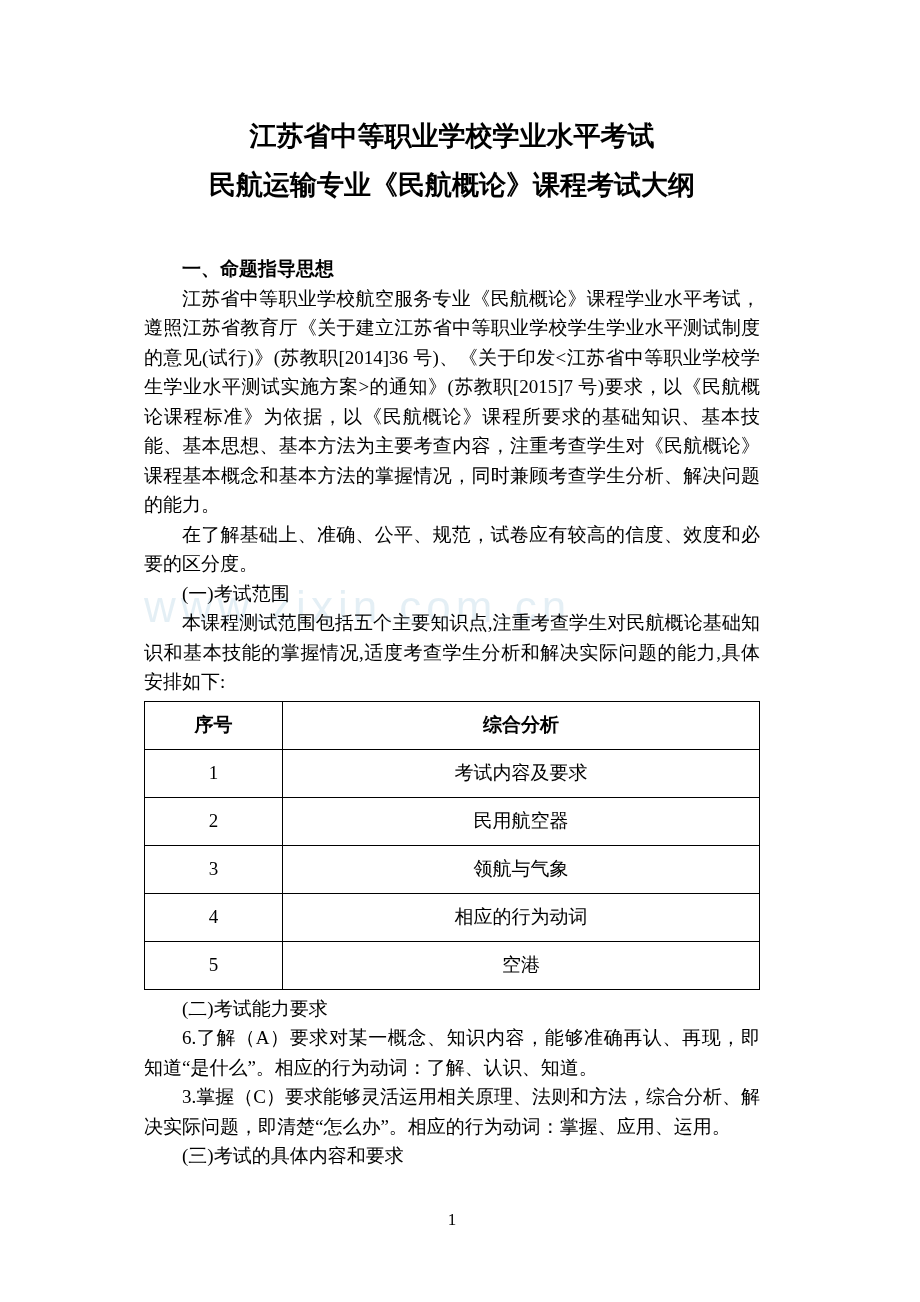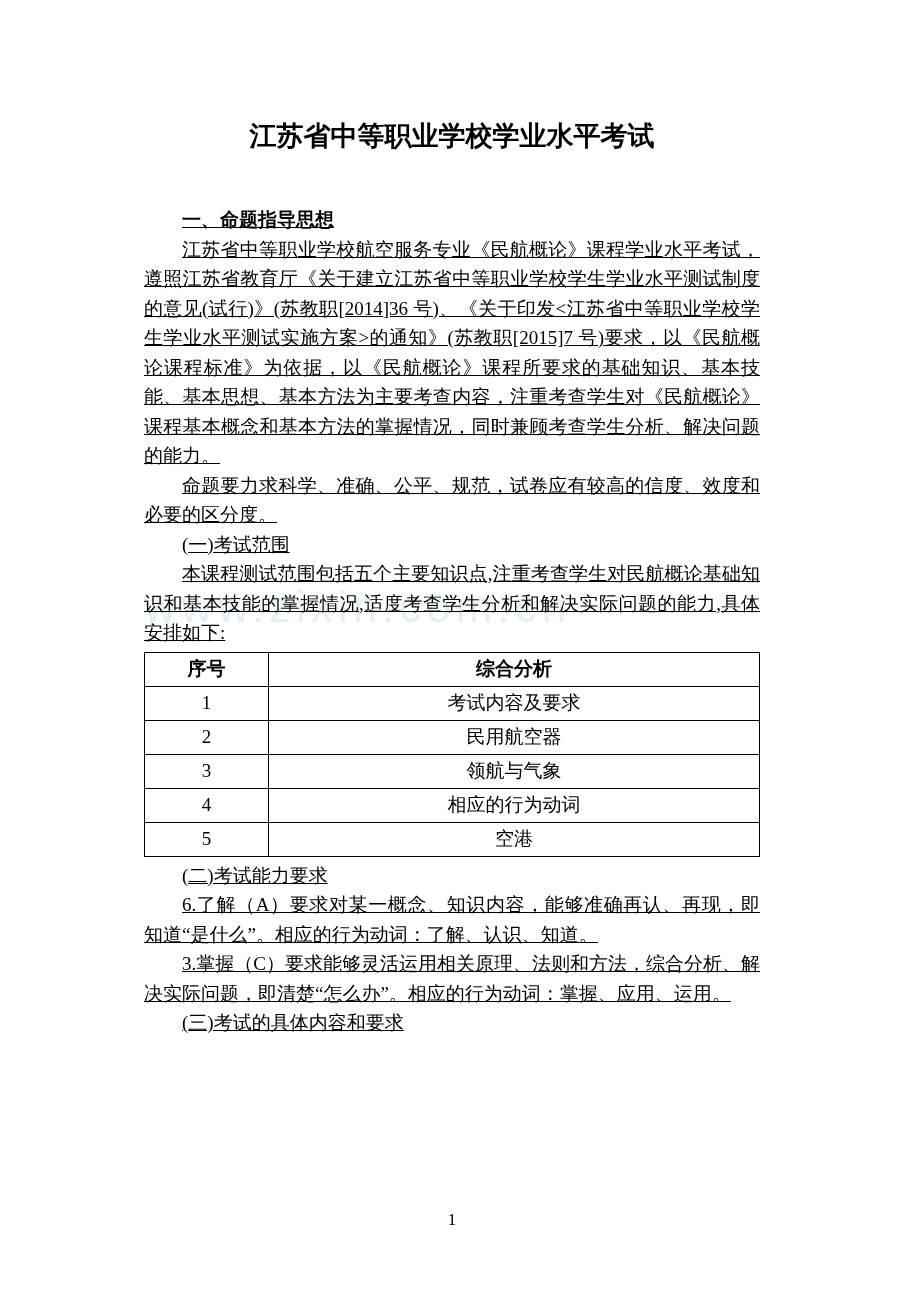--- a/index.html
+++ b/index.html
@@ -22,36 +22,35 @@
     line-height: 49px;
   }
   .content { margin-top: 44px; position: relative; z-index: 2; }
   .para {
     margin: 0;
     font-size: 19px;
     line-height: 29.5px;
     text-align: justify;
     text-indent: 2em;
     word-break: break-all;
-    text-decoration: underline;
   }
   .bold { font-weight: bold; }
   table.kp {
     border-collapse: collapse;
     width: 100%;
     margin: 4px 0;
     table-layout: fixed;
   }
   .kp th, .kp td {
     border: 1.6px solid #000;
     text-align: center;
     vertical-align: middle;
     font-size: 19px;
     height: 33px;
-    padding: 0;
+    padding: 7px;
   }
   .kp th { font-weight: bold; }
   .kp .col-num { width: 20%; }
   .watermark {
     position: absolute;
     top: 582px;
     left: 144px;
     width: 632px;
     text-align: left;
     font-size: 44px;
@@ -72,27 +71,28 @@
     font-size: 17px;
     z-index: 2;
   }
 </style>
 </head>
 <body>
 
 <div class="page">
 
   <h1 class="title">江苏省中等职业学校学业水平考试</h1>
+  <h1 class="title">民航运输专业《民航概论》课程考试大纲</h1>
 
   <div class="watermark">www.zixin.com.cn</div>
 
   <div class="content">
     <p class="para bold">一、命题指导思想</p>
     <p class="para">江苏省中等职业学校航空服务专业《民航概论》课程学业水平考试，遵照江苏省教育厅《关于建立江苏省中等职业学校学生学业水平测试制度的意见(试行)》(苏教职[2014]36 号)、《关于印发&lt;江苏省中等职业学校学生学业水平测试实施方案&gt;的通知》(苏教职[2015]7 号)要求，以《民航概论课程标准》为依据，以《民航概论》课程所要求的基础知识、基本技能、基本思想、基本方法为主要考查内容，注重考查学生对《民航概论》课程基本概念和基本方法的掌握情况，同时兼顾考查学生分析、解决问题的能力。</p>
-    <p class="para">命题要力求科学、准确、公平、规范，试卷应有较高的信度、效度和必要的区分度。</p>
+    <p class="para">在了解基础上、准确、公平、规范，试卷应有较高的信度、效度和必要的区分度。</p>
     <p class="para">(一)考试范围</p>
     <p class="para">本课程测试范围包括五个主要知识点,注重考查学生对民航概论基础知识和基本技能的掌握情况,适度考查学生分析和解决实际问题的能力,具体安排如下:</p>
 
     <table class="kp">
       <tbody>
         <tr>
           <th class="col-num">序号</th>
           <th>综合分析</th>
         </tr>
         <tr>

